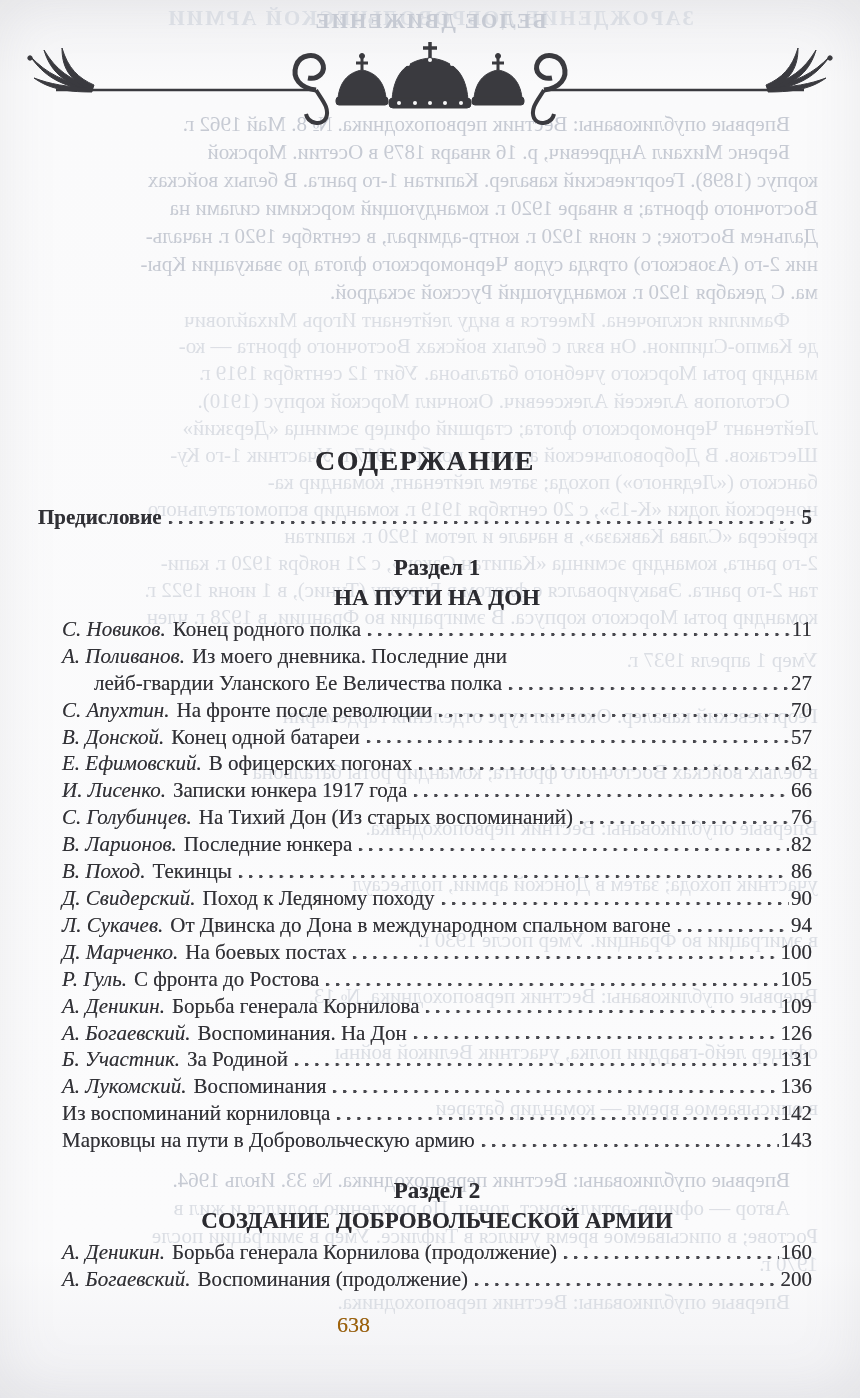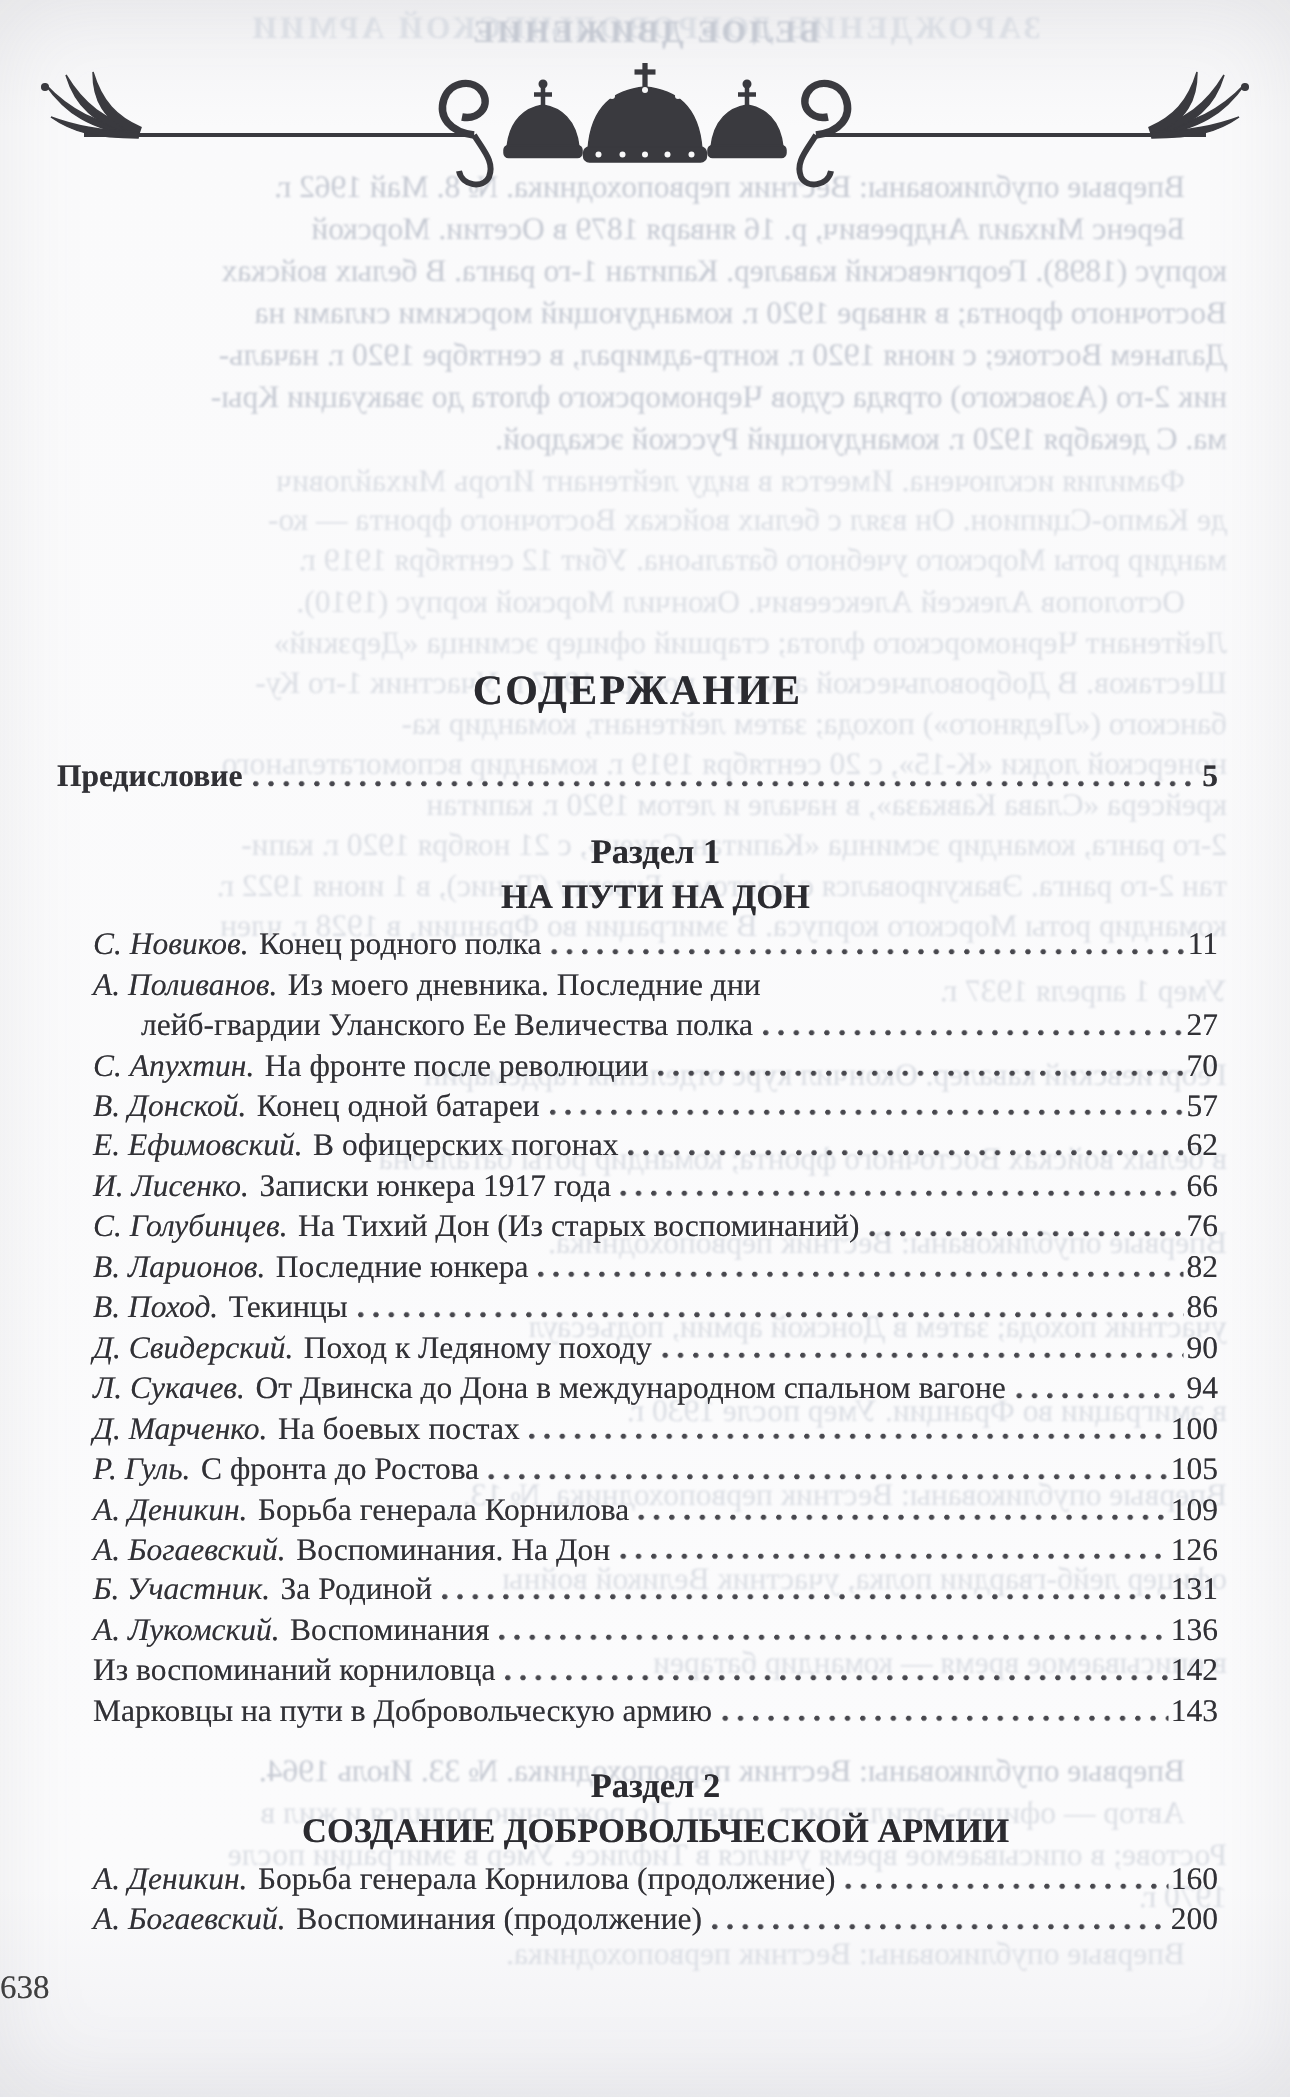--- a/index.html
+++ b/index.html
@@ -55,21 +55,21 @@
   .dots{
     flex:1 1 auto;align-self:flex-end;
     height:7px;position:relative;top:-5px;
     margin:0 2px 0 6px;
     background-image:radial-gradient(circle at 2.5px 3.5px,#47474d 1.55px,rgba(0,0,0,0) 2px);
     background-size:10.2px 7px;background-repeat:repeat-x;
   }
   .pg{white-space:nowrap;}
   .folio{
     position:absolute;top:1312px;left:0;width:707px;z-index:2;
-    font-size:22px;color:#404040;
+    text-align:center;font-size:22px;color:#a16207;
     text-shadow:0 0 .4px rgba(49,49,54,.5);
   }
 </style>
 </head>
 <body>
 
 <div class="scan">
 
   <div class="bleed" id="bleed">
       <div class="bl w center" style="top: 6px;">ЗАРОЖДЕНИЕ ДОБРОВОЛЬЧЕСКОЙ АРМИИ</div>

